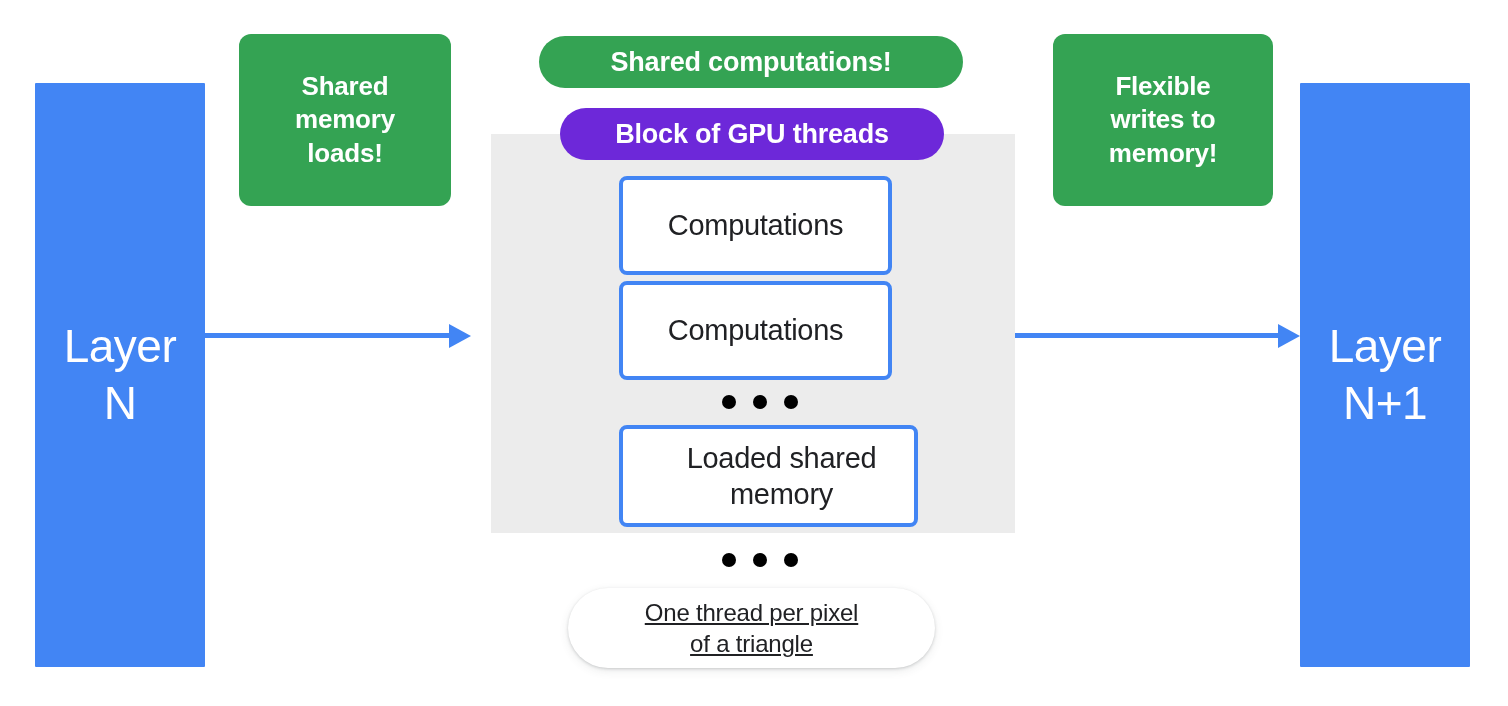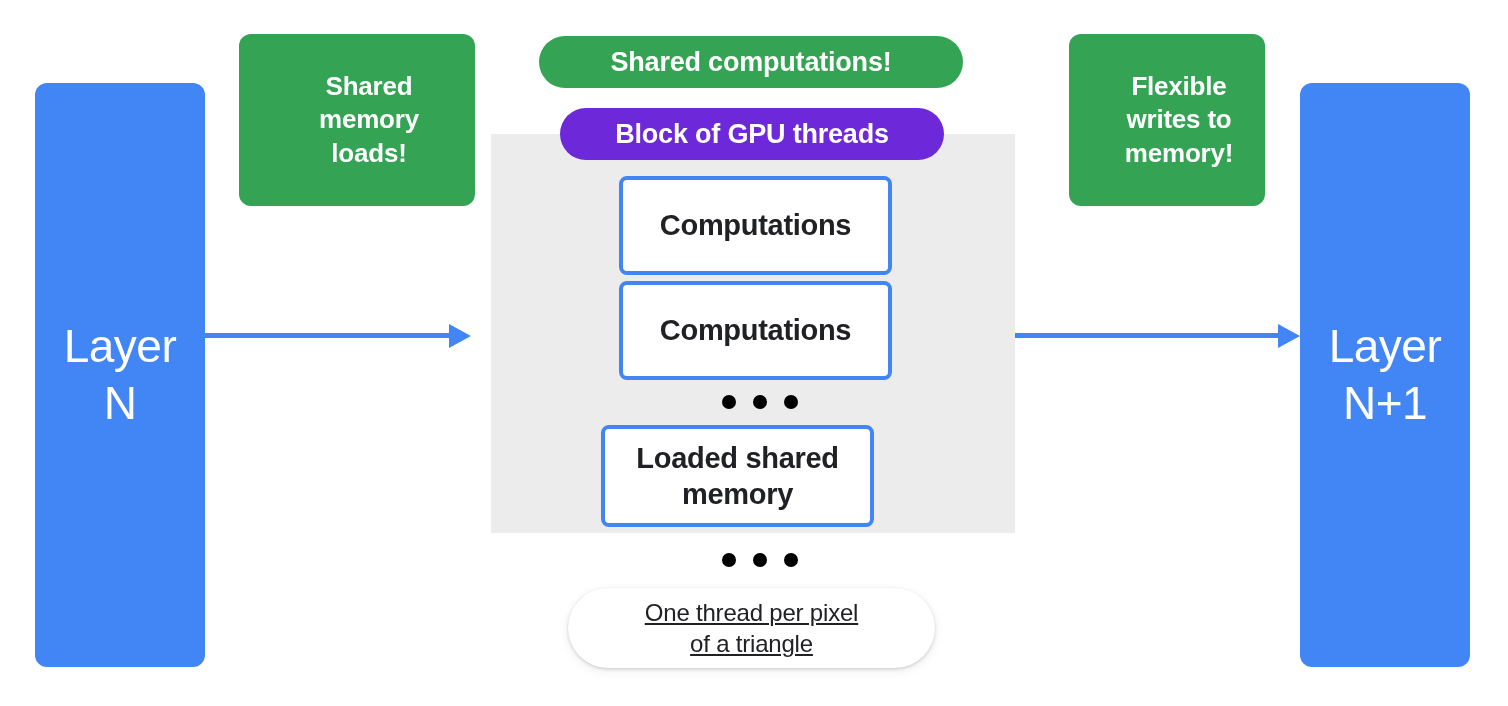--- a/index.html
+++ b/index.html
@@ -16,21 +16,21 @@
     width: 1508px;
     height: 706px;
     background: #ffffff;
     overflow: hidden;
   }
 
   
   .layer-block {
     position: absolute;
     background: #4285F4;
-    border-radius: 12px;
+    border-radius: 1px;
     display: flex;
     align-items: center;
     justify-content: center;
     color: #ffffff;
     font-size: 46px;
     line-height: 1.25;
     font-weight: 400;
     text-align: center;
     letter-spacing: -0.5px;
   }
@@ -45,25 +45,24 @@
     border-radius: 12px;
     color: #ffffff;
     font-size: 26px;
     font-weight: bold;
     line-height: 1.28;
     text-align: center;
     display: flex;
     align-items: center;
     justify-content: center;
     letter-spacing: -0.2px;
-    padding-left: 24px;
   }
   .green-box span { white-space: pre-line; }
   #green-shared-memory { left: 239px;  top: 34px; width: 212px; height: 172px; }
-  #green-flexible      { left: 1053px; top: 34px; width: 172px; height: 172px; margin-left: 16px; }
+  #green-flexible      { left: 1053px; top: 34px; width: 220px; height: 172px; }
 
   
   .pill {
     position: absolute;
     border-radius: 999px;
     color: #ffffff;
     font-weight: bold;
     display: flex;
     align-items: center;
     justify-content: center;
@@ -96,24 +95,24 @@
     display: flex;
     align-items: center;
     justify-content: center;
     text-align: center;
     color: #202124;
     font-size: 29px;
     line-height: 1.25;
     letter-spacing: -0.3px;
     z-index: 3;
   }
-  .thread-box span { white-space: pre-line; font-weight: bold; }
+  .thread-box span { white-space: pre-line; }
   #thread-box-1 { left: 619px; top: 176px; width: 265px; height: 91px; }
   #thread-box-2 { left: 619px; top: 281px; width: 265px; height: 91px; }
-  #thread-box-3 { left: 601px; top: 425px; width: 265px; height: 94px; }
+  #thread-box-3 { left: 619px; top: 425px; width: 265px; height: 94px; padding-left: 26px; }
 
   
   .dots {
     position: absolute;
     display: flex;
     gap: 17px;
     align-items: center;
     z-index: 3;
   }
   .dots i {

